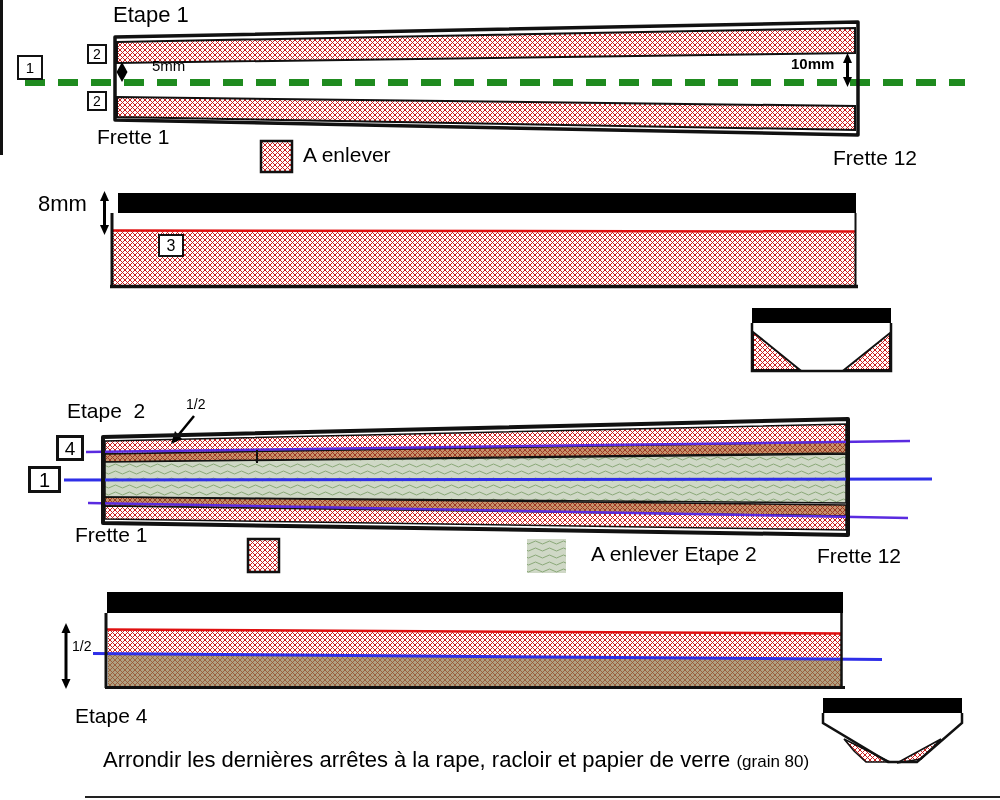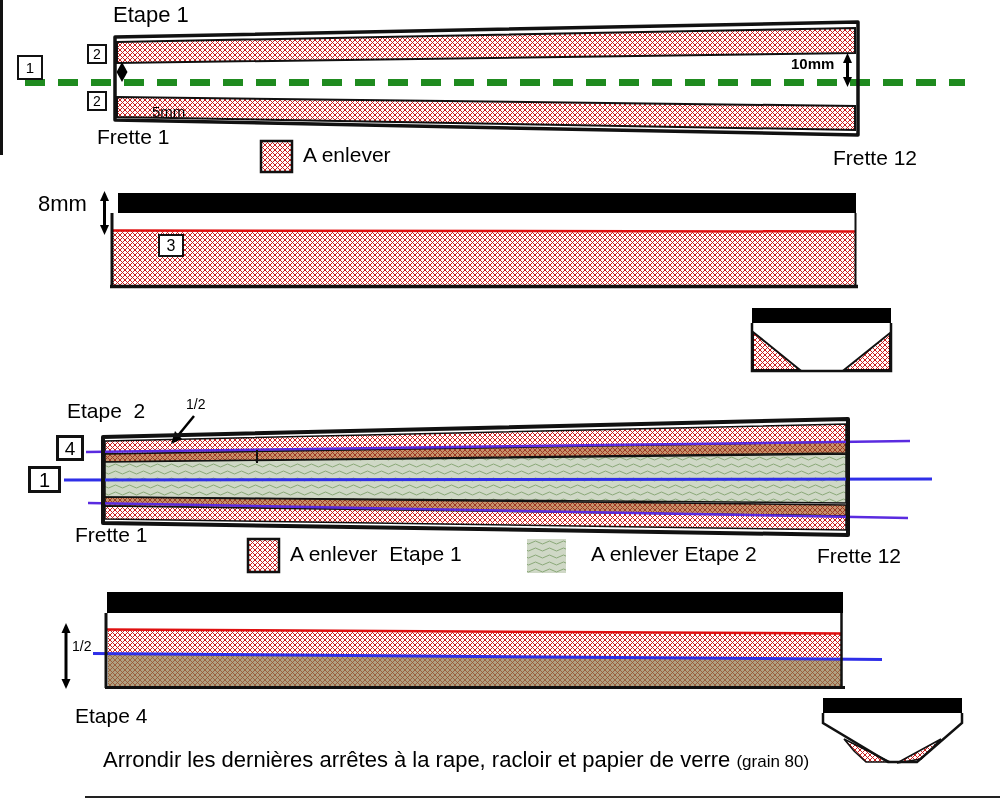--- a/index.html
+++ b/index.html
@@ -122,32 +122,31 @@
     <g>
       <path d="M823,713 L823,723 L888,762 L917,762 L962,723 L962,713 Z" fill="#ffffff"></path>
       <rect x="823" y="698" width="139" height="15" fill="#000"></rect>
       <polygon points="844,739 890,762 866,762 854,751" fill="url(#patRed)" stroke="#111" stroke-width="1.5"></polygon>
       <polygon points="941,739 897,763 921,759" fill="url(#patRed)" stroke="#111" stroke-width="1.5"></polygon>
       <path d="M823,713 L823,723 L888,762 L917,762 L962,723 L962,713" fill="none" stroke="#111" stroke-width="2.5"></path>
     </g>
   </svg>
 
   <div class="lbl t22" style="left:113px;top:3px;">Etape 1</div>
-  <div class="lbl t15" style="left:152px;top:58px;margin-top:46px;">5mm</div>
+  <div class="lbl t15" style="left:152px;top:58px;">5mm</div>
   <div class="lbl t15" style="left:791px;top:56px;font-weight:bold;">10mm</div>
   <div class="lbl t21" style="left:97px;top:125px;">Frette 1</div>
   <div class="lbl t21" style="left:833px;top:146px;">Frette 12</div>
   <div class="lbl t21" style="left:303px;top:143px;text-align:center;">A enlever</div>
   <div class="lbl t22" style="left:38px;top:192px;">8mm</div>
 
   <div class="lbl t21" style="left:67px;top:399px;text-align:center;">Etape  2</div>
   <div class="lbl t18" style="left:186px;top:397px;">1/2</div>
   <div class="lbl t21" style="left:75px;top:523px;">Frette 1</div>
   <div class="lbl t21" style="left:817px;top:544px;">Frette 12</div>
-  <div class="lbl t21" style="left:290px;top:542px;">A enlever  Etape 1</div>
   <div class="lbl t21" style="left:576px;top:542px;margin-left:15px;">A enlever Etape 2</div>
   <div class="lbl t18" style="left:72px;top:639px;">1/2</div>
 
   <div class="lbl t21" style="left:75px;top:704px;">Etape 4</div>
   <div class="lbl t22" style="left:103px;top:748px;"><span>Arrondir les dernières arrêtes à la rape, racloir et papier de verre </span><span class="small-note">(grain 80)</span></div>
 
   <div class="numbox" style="left:17px;top:55px;width:26px;height:25px;font-size:15px;">1</div>
   <div class="numbox" style="left:87px;top:44px;width:20px;height:20px;font-size:14px;border-width:2px;">2</div>
   <div class="numbox" style="left:87px;top:91px;width:20px;height:20px;font-size:14px;border-width:2px;">2</div>
   <div class="numbox" style="left:158px;top:234px;width:26px;height:23px;font-size:16px;">3</div>

